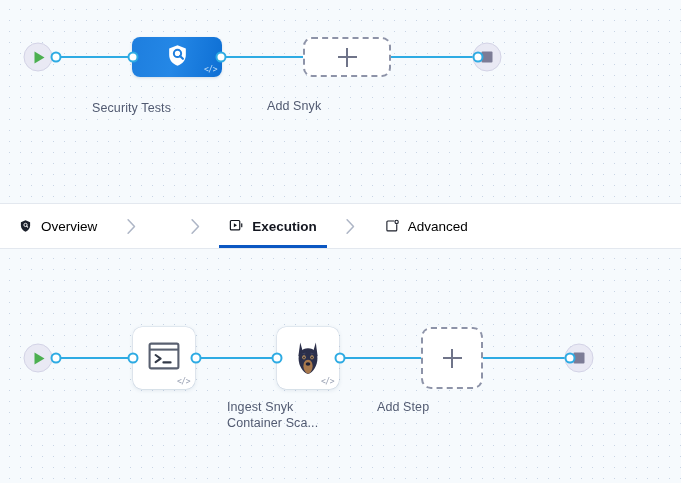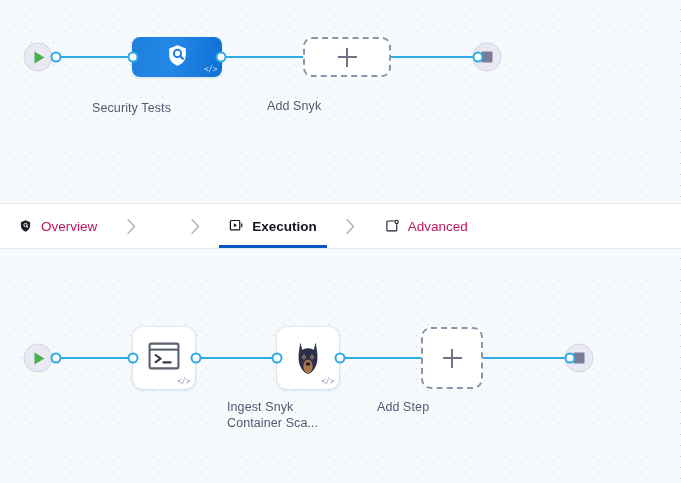--- a/index.html
+++ b/index.html
@@ -185,21 +185,21 @@
     display: flex;
     align-items: center;
     gap: 8px;
     position: relative;
     padding: 0 2px;
     height: 100%;
     cursor: pointer;
   }
   .tab-label {
     font-size: 13.5px;
-    color: #be185d;
+    color: #000000;
     white-space: nowrap;
   }
   .tab.active .tab-label {
     color: #13161f;
     font-weight: bold;
   }
   .tab.active:after {
     content: "";
     position: absolute;
     left: -8px; right: -8px;

